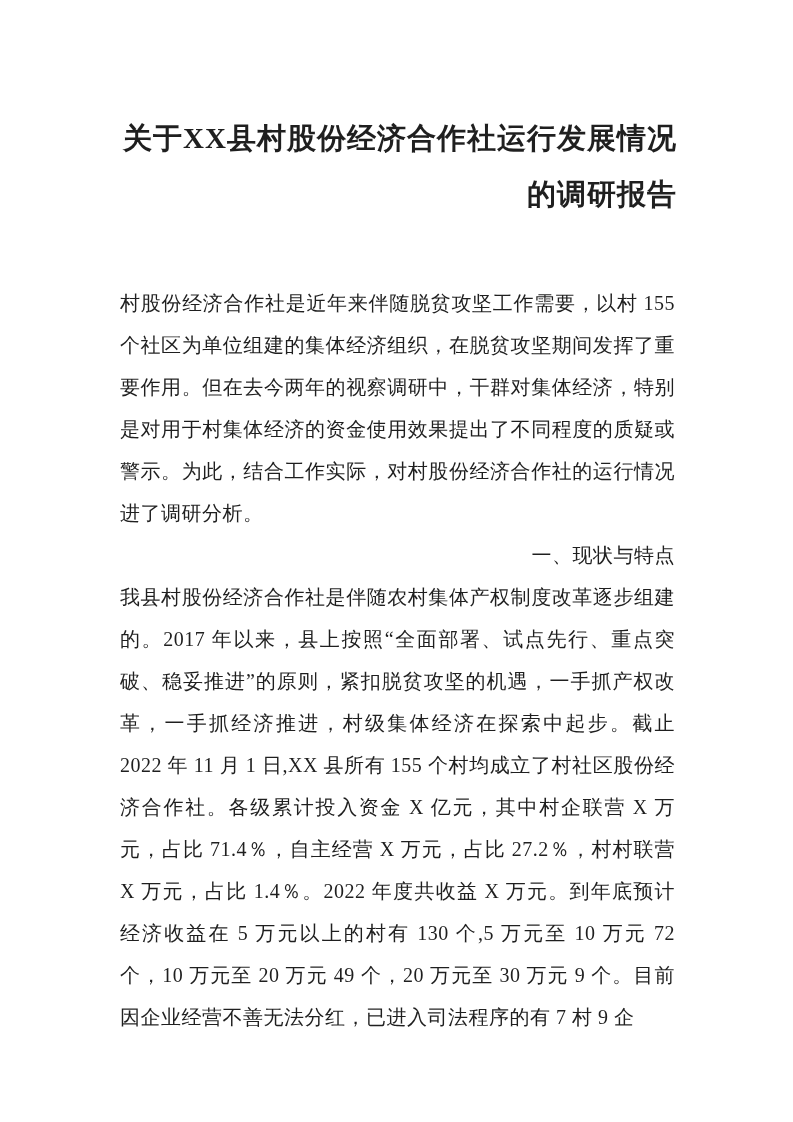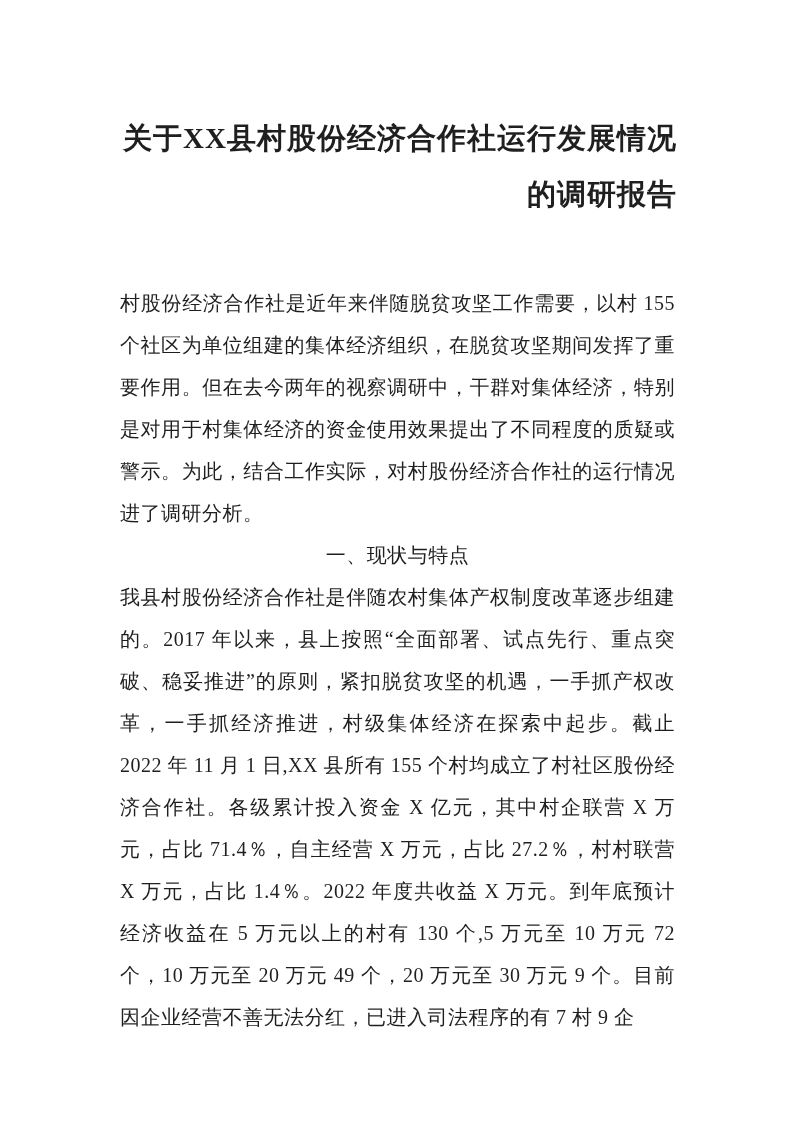--- a/index.html
+++ b/index.html
@@ -32,21 +32,21 @@
   }
   .doc-body p {
     margin: 0;
     padding: 0;
   }
   .doc-body p.body {
     text-align: justify;
     text-justify: inter-character;
   }
   .doc-body p.heading {
-    text-align: center;
+    text-align: right;
     font-weight: normal;
   }
 </style>
 </head>
 <body>
 
 <div class="page">
   <div class="doc-title">关于XX县村股份经济合作社运行发展情况的调研报告</div>
   <div class="doc-body">
       <p class="body">村股份经济合作社是近年来伴随脱贫攻坚工作需要，以村 155 个社区为单位组建的集体经济组织，在脱贫攻坚期间发挥了重要作用。但在去今两年的视察调研中，干群对集体经济，特别是对用于村集体经济的资金使用效果提出了不同程度的质疑或警示。为此，结合工作实际，对村股份经济合作社的运行情况进了调研分析。</p>

